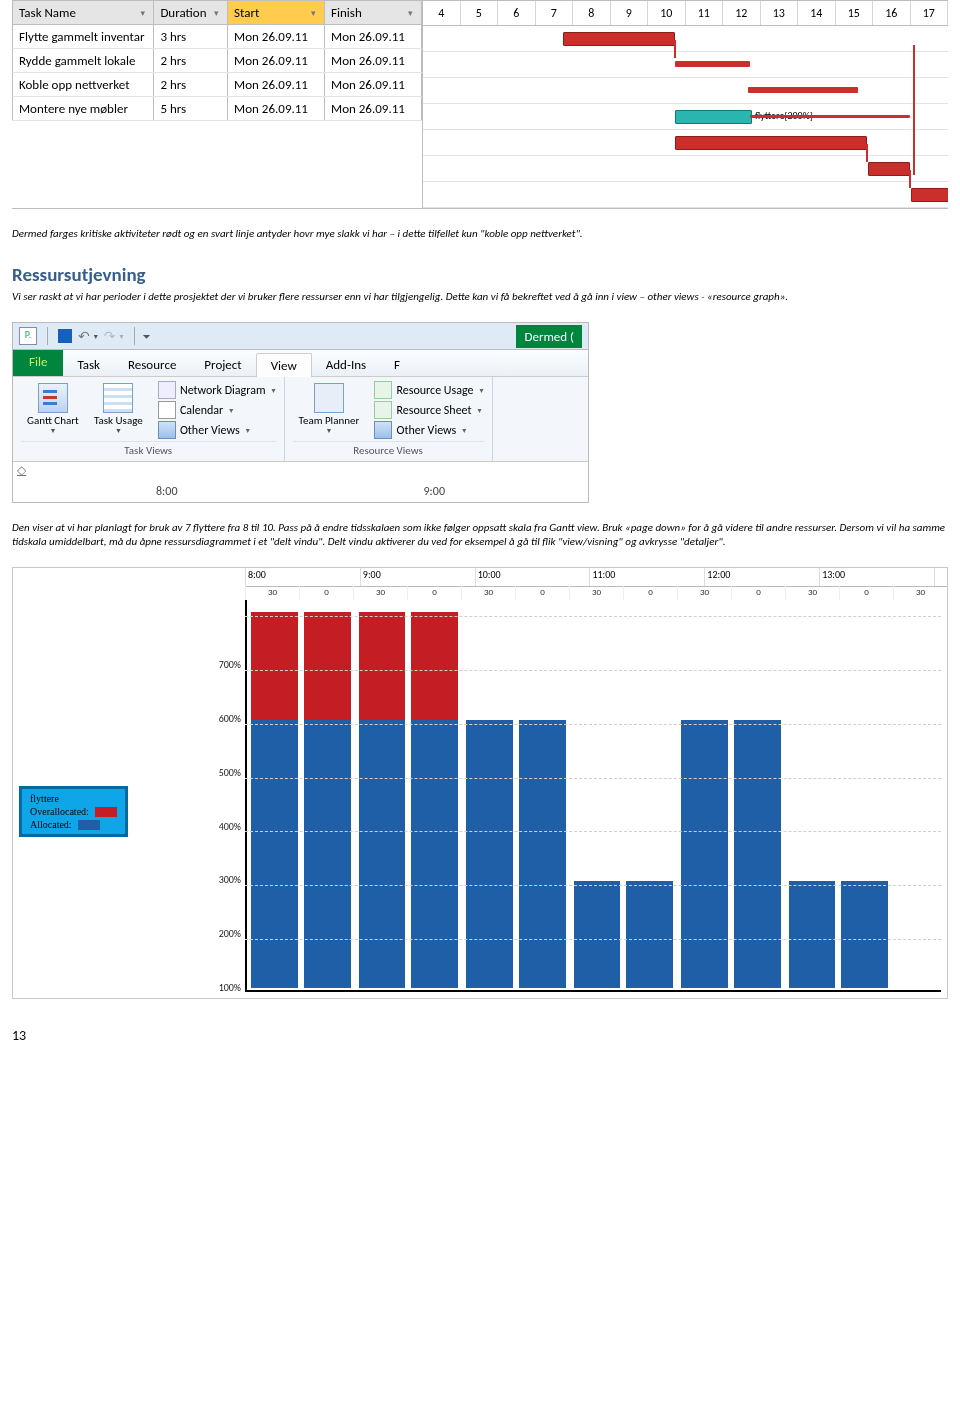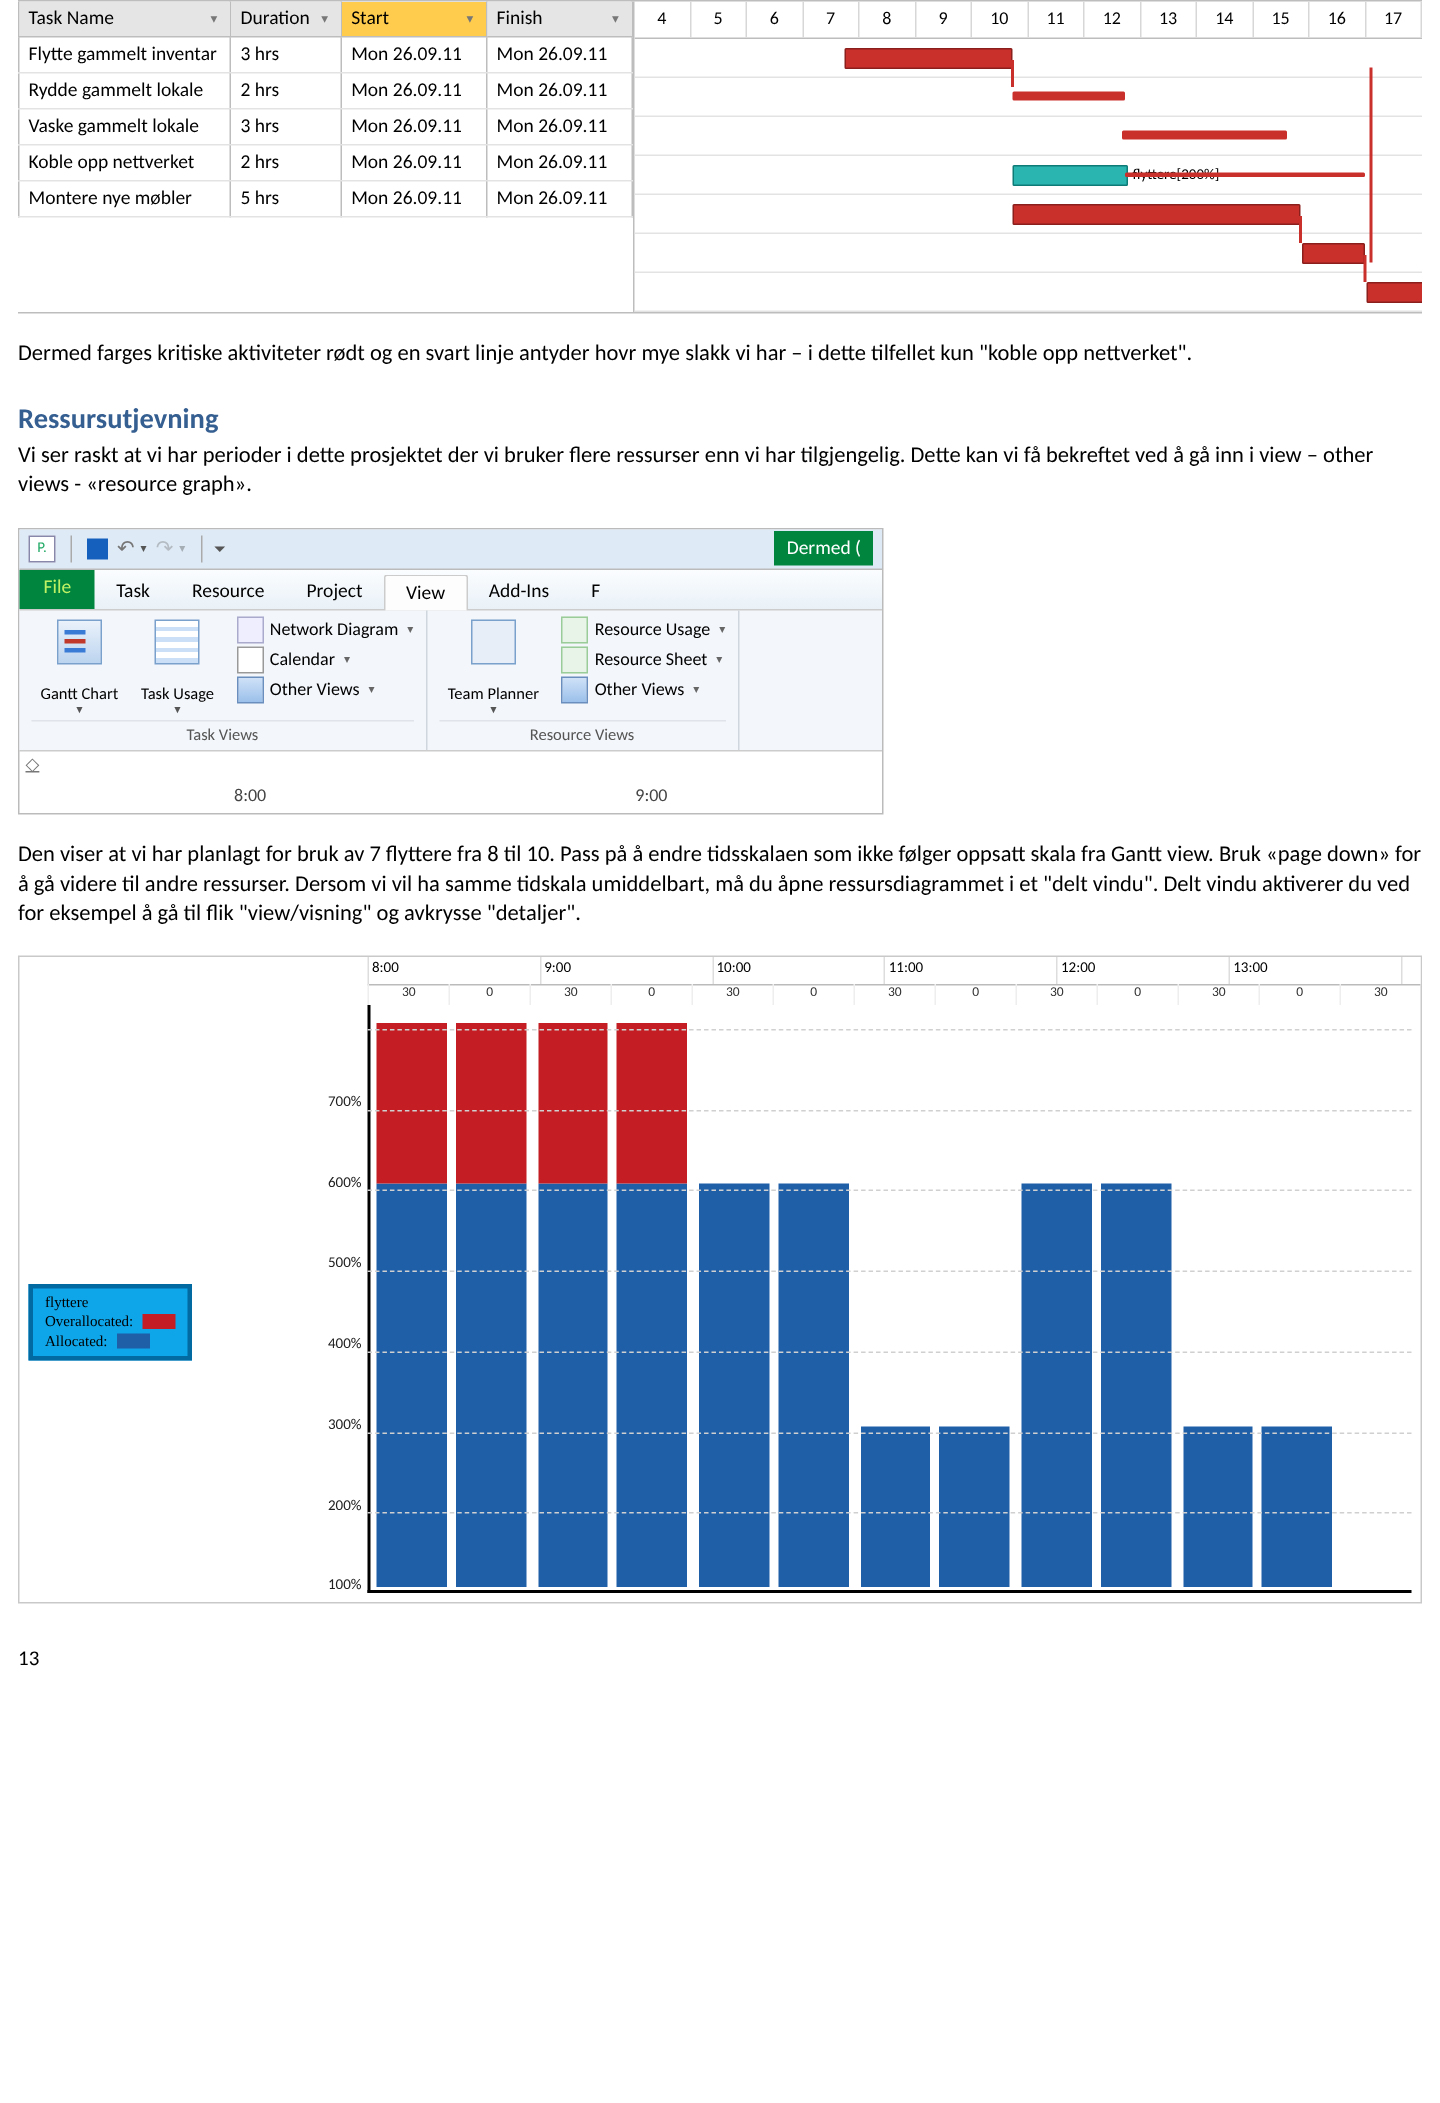--- a/index.html
+++ b/index.html
@@ -24,41 +24,41 @@
   .bars-row { height:25px; position:relative; border-bottom:1px solid #e3e3e3;}
   .bar { position:absolute; height:12px; top:6px; border-radius:1px;}
   .bar.red { background:#c9302c; border:1px solid #8a1f1c;}
   .bar.teal { background:#2ab5b0; border:1px solid #0f7b77;}
   .bar.thin { height:6px; top:9px; background:#c9302c;}
   .bar.vthin { height:3px; top:11px; background:#c9302c;}
   .bar-label { position:absolute; font-size:10px; top:5px; color:#000;}
   .link { position:absolute; width:2px; background:#c9302c;}
 
   
-  .body-text { font-size:15px; line-height:1.28; margin:18px 0 18px 0; }
+  .body-text { font-size:11px; line-height:1.28; margin:18px 0 18px 0;font-style:italic; }
   .h2 { font-size:19px; font-weight:700; color:#365f91; margin:22px 0 4px 0; }
 
   
   .ribbon-wrap { border:1px solid #bbb; width:575px; }
   .qat { background:#deeaf6; height:26px; display:flex; align-items:center; padding:0 6px; gap:6px; border-bottom:1px solid #bbb;}
   .qat .pico {width:16px;height:16px;background:#fff;border:1px solid #88a; font-size:10px; text-align:center; line-height:14px; color:#2a6;}
   .qat .save {width:14px;height:14px;background:#1560bd;}
   .qat .undo,.qat .redo{font-size:14px;color:#777;}
   .qat .sep{width:1px;height:18px;background:#aaa;margin:0 4px;}
   .qat .dd{font-size:8px;color:#555;margin-left:-2px;}
   .qat-right { margin-left:auto; background:#00853f; color:#fff; padding:4px 8px; font-size:13px;}
   .tabs-row { display:flex; background:linear-gradient(#fbfdff,#e9f1f7); height:26px; align-items:flex-end; font-size:13px;}
   .tabs-row .file { background:#00853f; color:#bef264; padding:4px 16px; height:100%; box-sizing:border-box;}
   .tabs-row .tab { padding:4px 14px; }
   .tabs-row .tab.active { background:#fdfdfd; border:1px solid #ccc; border-bottom:none; border-radius:2px 2px 0 0; margin-bottom:-1px;}
   .ribbon-body { background:#f3f6fb; display:flex; border-top:1px solid #ccc;}
   .rib-group { border-right:1px solid #d0d6de; padding:4px 8px 2px 8px; position:relative;}
   .rib-group .glabel { text-align:center; font-size:11px; color:#555; margin-top:2px; padding:2px 0; border-top:1px solid #e0e4ea;}
   .big-btn { display:inline-flex; flex-direction:column; align-items:center; font-size:11px; padding:2px 6px; line-height:1.1; vertical-align:top;}
-  .big-btn .biglabel { margin-top:14px; text-align:center;}
+  .big-btn .biglabel { margin-top:2px; text-align:center;}
   .big-btn .dd2{font-size:7px;color:#555;}
   .small-list { display:inline-flex; flex-direction:column; gap:2px; vertical-align:top; font-size:12px; margin-left:6px;}
   .small-list .srow { display:flex; align-items:center; gap:4px;}
   .small-list .dd3 { font-size:8px; color:#666; margin-left:2px;}
   .mini-icon{width:16px;height:16px;display:inline-block;}
   .icon-grid{background:linear-gradient(#cfe1f7,#9bc0ea);border:1px solid #6a8ebd;}
   .icon-cal{background:#fff;border:1px solid #999;}
   .icon-net{background:#eef; border:1px solid #aac;}
   .icon-res{background:#e8f4e8;border:1px solid #9c9;}
   .icon-grid-big{width:28px;height:28px; background:repeating-linear-gradient(#fff,#fff 4px,#cbe0f7 4px,#cbe0f7 7px); border:1px solid #7aa0cc;}
@@ -110,26 +110,20 @@
             <td>Mon 26.09.11</td>
             <td>Mon 26.09.11</td>
           </tr>
       <tr>
             <td>Rydde gammelt lokale</td>
             <td>2 hrs</td>
             <td>Mon 26.09.11</td>
             <td>Mon 26.09.11</td>
           </tr>
       <tr>
-            <td>Vaske gammelt lokale</td>
-            <td>3 hrs</td>
-            <td>Mon 26.09.11</td>
-            <td>Mon 26.09.11</td>
-          </tr>
-      <tr>
             <td>Koble opp nettverket</td>
             <td>2 hrs</td>
             <td>Mon 26.09.11</td>
             <td>Mon 26.09.11</td>
           </tr>
       <tr>
             <td>Montere nye møbler</td>
             <td>5 hrs</td>
             <td>Mon 26.09.11</td>
             <td>Mon 26.09.11</td>

